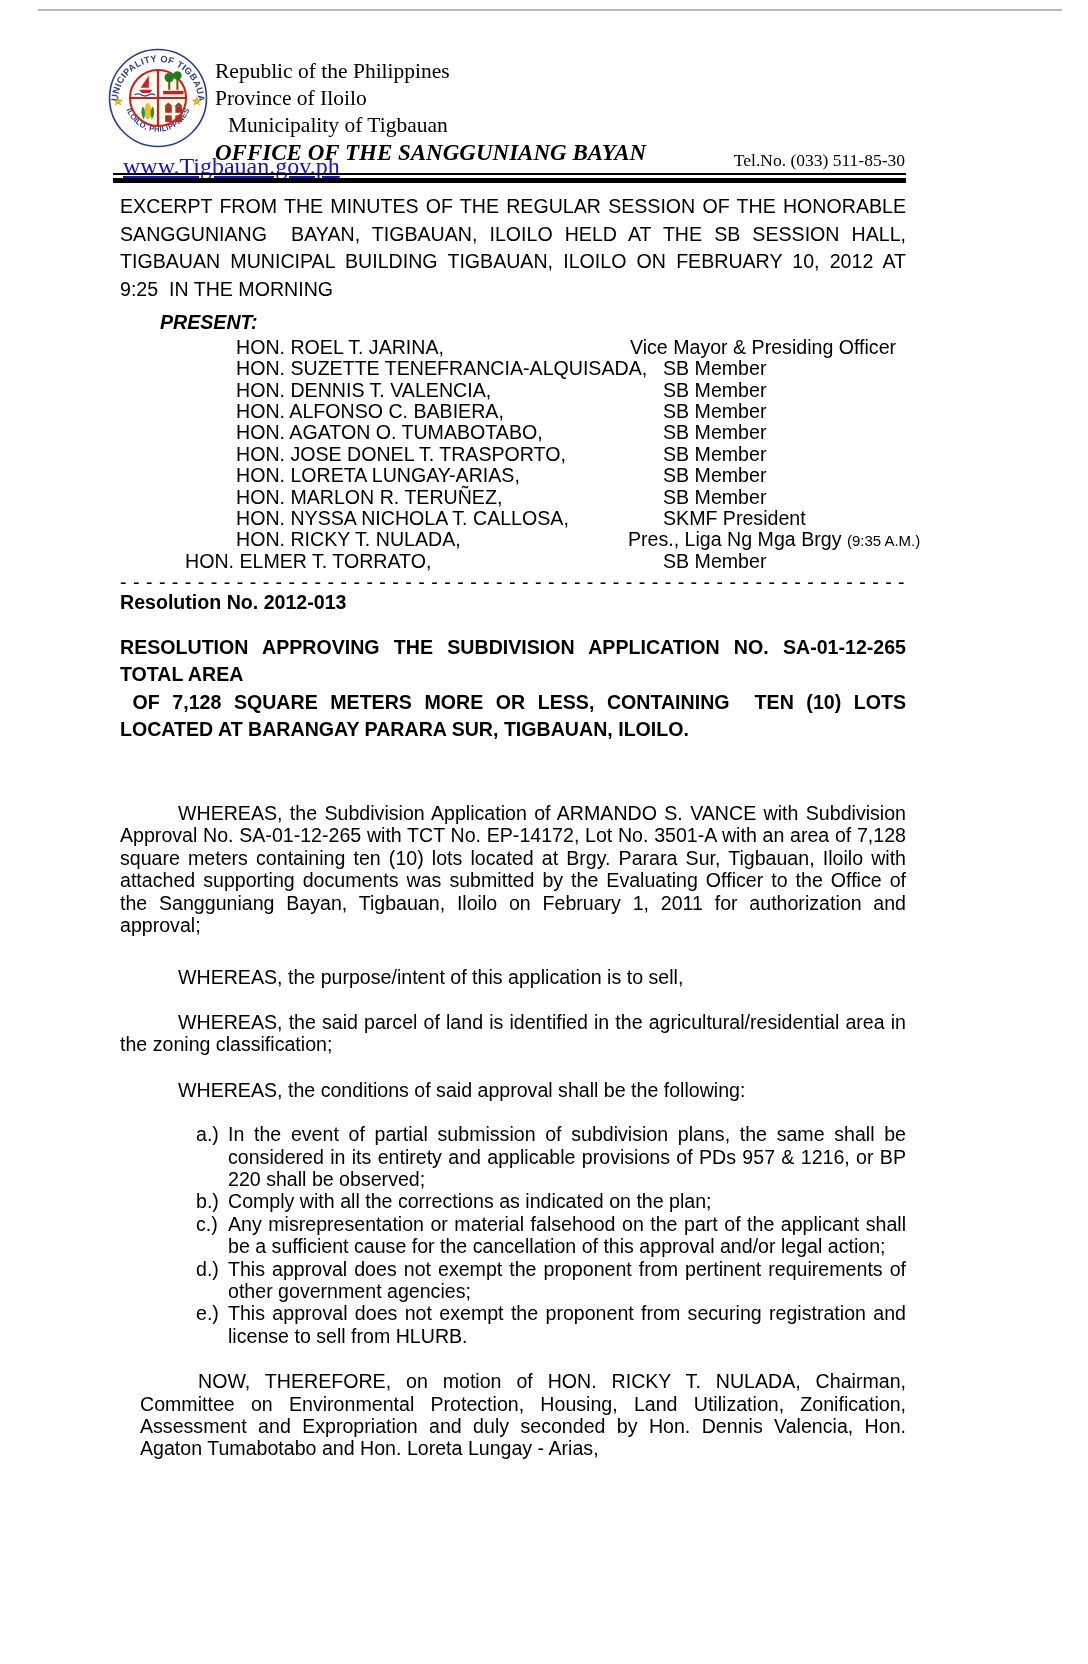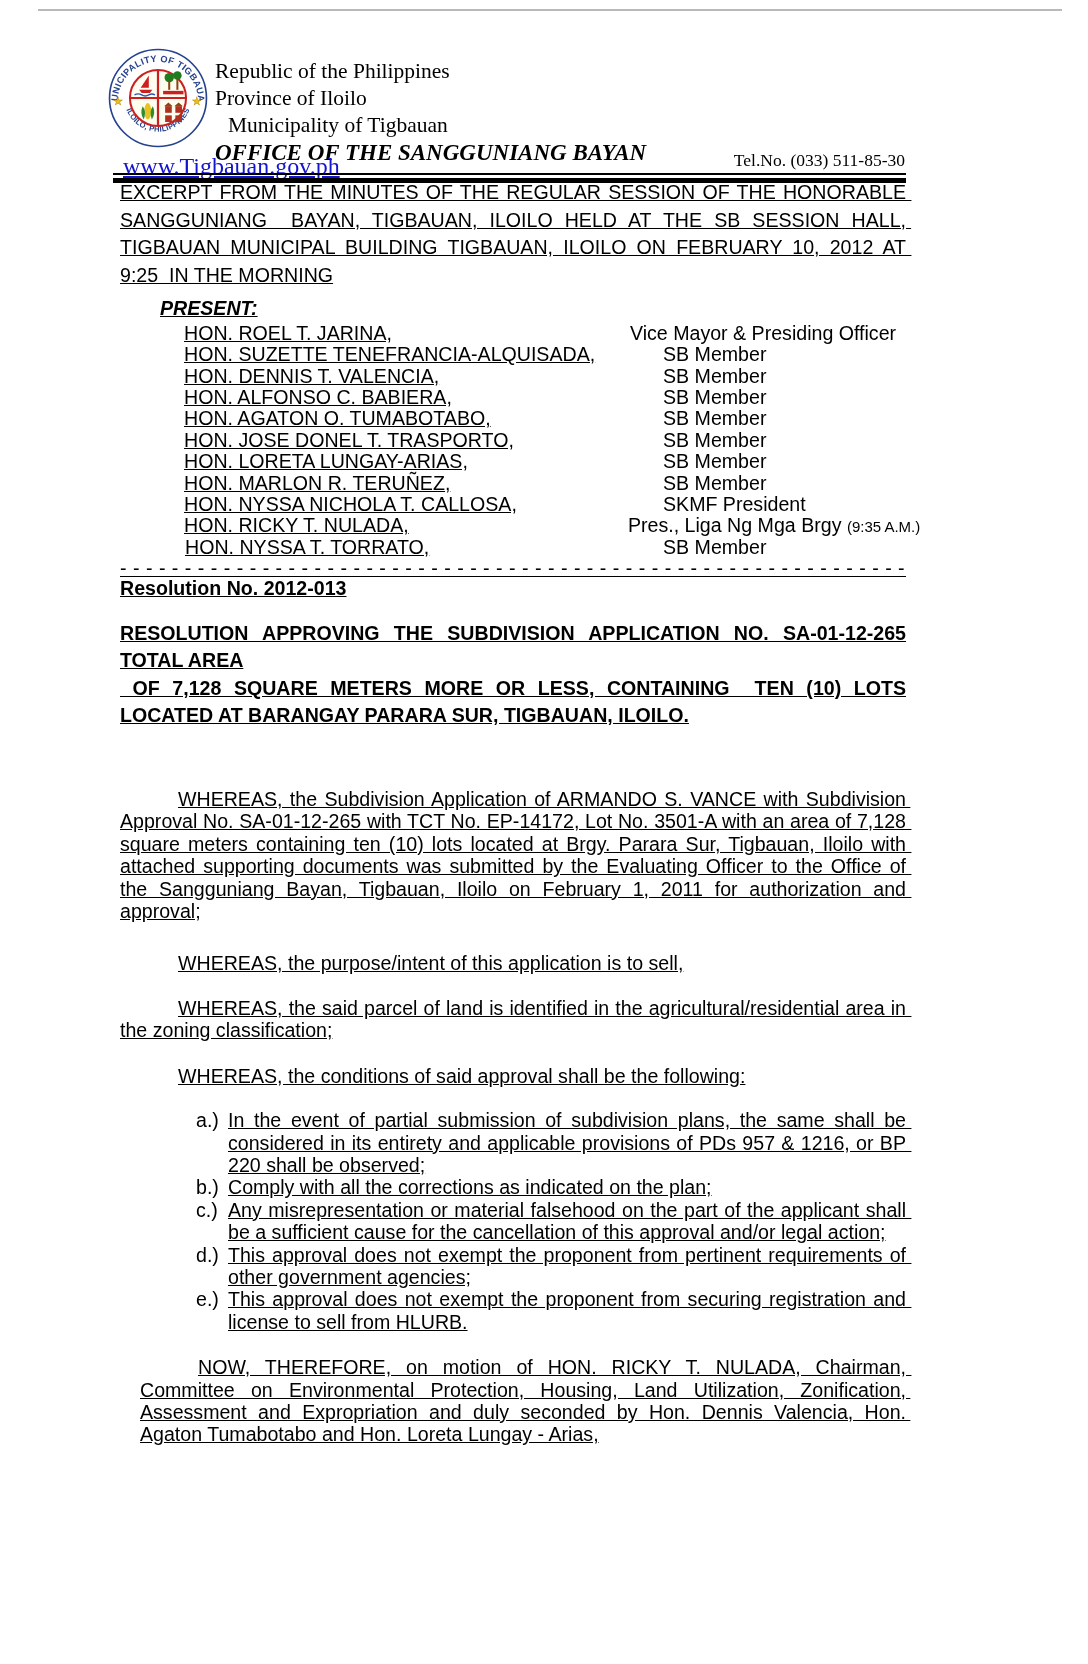--- a/index.html
+++ b/index.html
@@ -35,35 +35,35 @@
   .telephone{
     position:absolute;right:183px;top:150px;
     font-family:"Liberation Serif","DejaVu Serif",serif;
     font-size:17.5px;white-space:nowrap;
   }
   .rule{position:absolute;left:113px;top:173px;width:793px;}
   .rule .thin{height:2px;background:#000;}
   .rule .gap{height:3px;background:transparent;}
   .rule .thick{height:5px;background:#000;}
   
-  .doc-body{position:absolute;left:120px;top:179px;width:786px;text-decoration:underline;}
+  .doc-body{position:absolute;left:120px;top:193px;width:786px;}
   .para{
     text-align:justify;text-align-last:left;
     line-height:27.6px;margin:0;white-space:pre-wrap;
   }
   .tight{line-height:22.4px;}
   .indent{text-indent:58px;}
   .heading{
     font-weight:bold;font-style:italic;line-height:21.4px;white-space:nowrap;
   }
   .h-present{margin:9px 0 3px 40px;}
   .h-late{margin:19px 0 2px 33px;}
   .h-absent{margin:12px 0 2px 38px;}
   .att-row{position:relative;line-height:21.4px;white-space:nowrap;}
-  .att-row .name{margin-left:64px;}
+  .att-row .name{margin-left:116px;}
   .att-row .name-absent{margin-left:65px;}
   .att-row .role{position:absolute;left:543px;top:0;}
   .att-row .role-wide{left:510px;}
   .att-row .role-late{left:508px;}
   .time-note{font-size:15px;}
   .dashes{
     margin-top:1px;line-height:18px;white-space:nowrap;overflow:hidden;
     width:786px;letter-spacing:0.5px;
   }
   .res-number{
@@ -191,21 +191,21 @@
       <span class="name">HON. NYSSA NICHOLA T. CALLOSA,</span>
       <span class="role">SKMF President</span>
     </div>
 
     <div class="att-row">
       <span class="name">HON. RICKY T. NULADA,</span>
       <span class="role role-late"><span>Pres., Liga Ng Mga Brgy</span> <span class="time-note">(9:35 A.M.)</span></span>
     </div>
 
     <div class="att-row">
-      <span class="name name-absent">HON. NYSSA T. TORRATO,</span>
+      <span class="name name-absent">HON. ELMER T. TORRATO,</span>
       <span class="role">SB Member</span>
     </div>
 
     <div class="dashes">- - - - - - - - - - - - - - - - - - - - - - - - - - - - - - - - - - - - - - - - - - - - - - - - - - - - - - - - - - - - - - - - - - - - - - - - - - - -</div>
 
     <div class="res-number">Resolution No. 2012-013</div>
 
     <div class="res-title">
       <div class="title-line stretch">RESOLUTION APPROVING THE SUBDIVISION APPLICATION NO. SA-01-12-265</div>
       <div class="title-line">TOTAL AREA</div>

